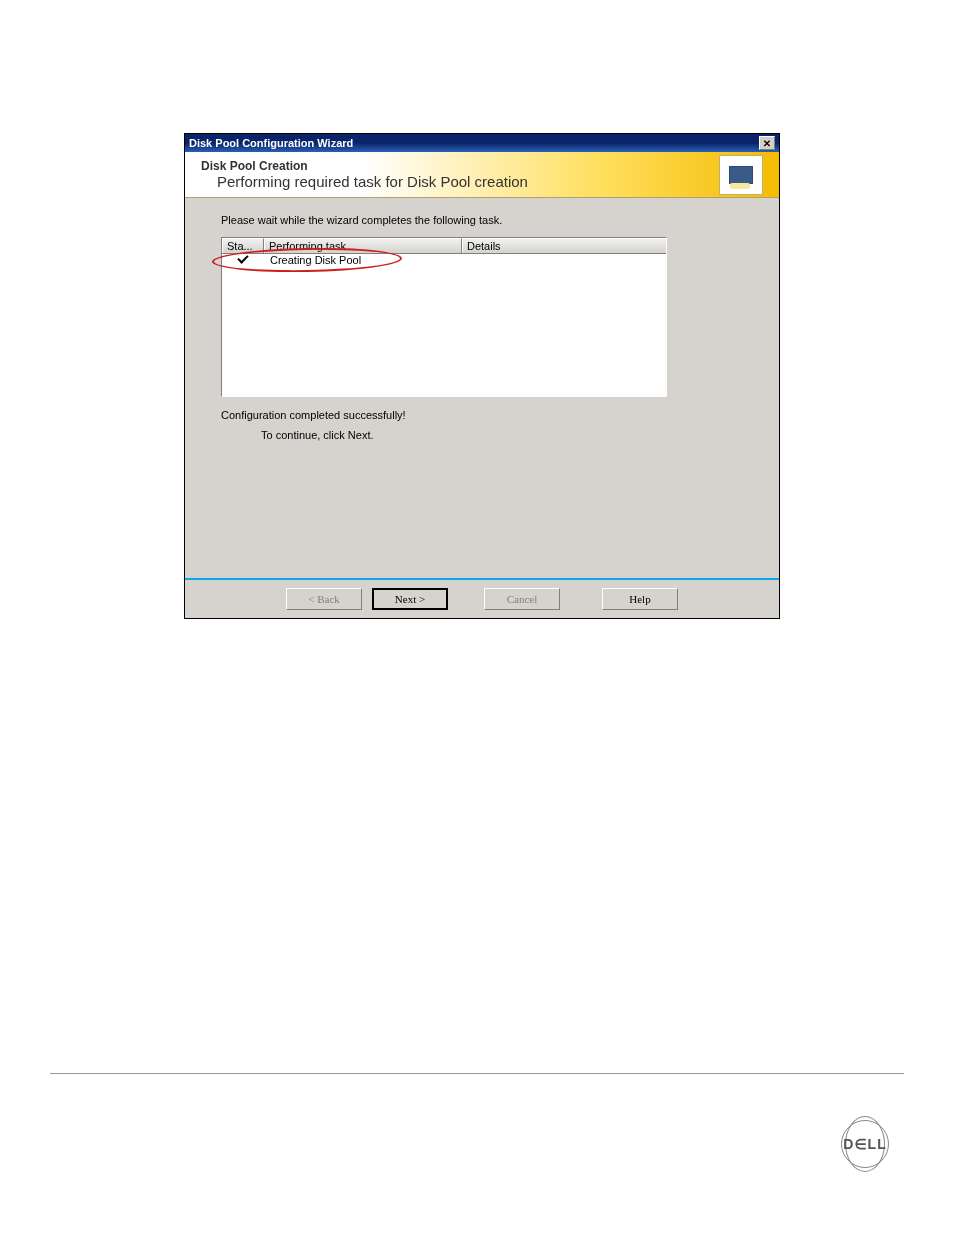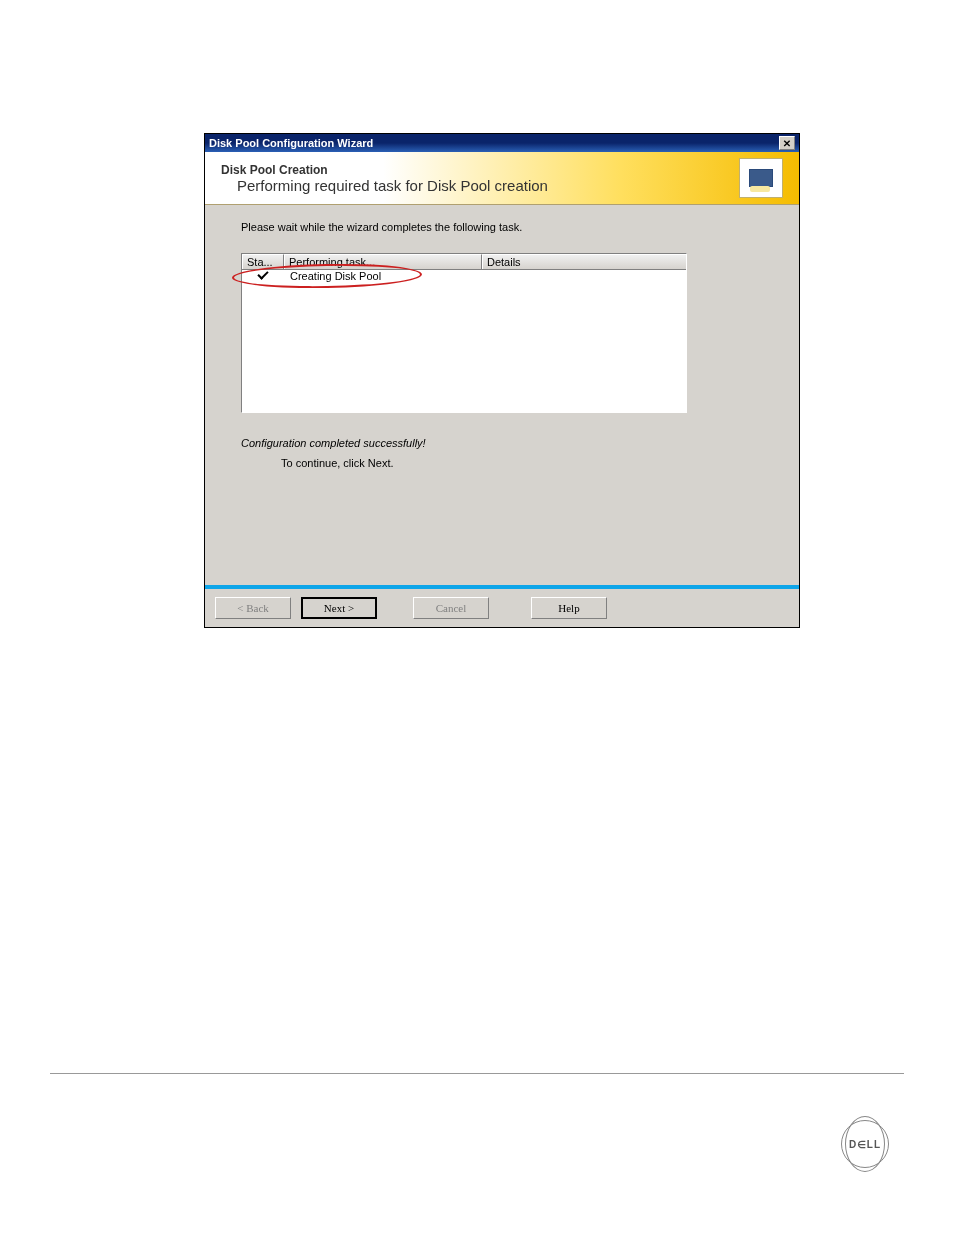--- a/index.html
+++ b/index.html
@@ -10,21 +10,21 @@
     body {
       font-family: Tahoma, Arial, sans-serif;
       font-size: 11px;
       background: #ffffff;
       width: 954px;
       height: 1235px;
       position: relative;
     }
     .wizard-window {
       position: absolute;
-      left: 204px;
+      left: 184px;
       top: 133px;
       width: 596px;
       border: 1px solid #000;
     }
     .titlebar {
       background: linear-gradient(to bottom, #0a246a 0%, #0a246a 50%, #2a5fb5 100%);
       color: #fff;
       padding: 2px 4px;
       display: flex;
       justify-content: space-between;
@@ -50,21 +50,21 @@
       font-weight: bold;
       color: #000;
       cursor: pointer;
     }
     .header-banner {
       background: linear-gradient(to right, #ffffff 0%, #ffffff 30%, #ffdf5e 70%, #f5bc00 100%);
       padding: 8px 16px;
       display: flex;
       justify-content: space-between;
       align-items: center;
-      height: 53px;
+      height: 46px;
       border-bottom: 1px solid #b0a070;
     }
     .header-text {
       display: flex;
       flex-direction: column;
     }
     .header-title {
       font-weight: bold;
       font-size: 12px;
       color: #333;
@@ -101,21 +101,21 @@
       left: 0px;
       border-radius: 2px;
     }
     .content-area {
       background: #d6d3ce;
       padding: 16px 36px 12px 36px;
       min-height: 380px;
     }
     .instruction-text {
       font-size: 11px;
-      margin-bottom: 20px;
+      margin-bottom: 11px;
     }
     .task-table-container {
       background: #fff;
       border: 1px solid #808080;
       border-right-color: #fff;
       border-bottom-color: #fff;
       width: 446px;
       height: 160px;
       position: relative;
     }
@@ -157,35 +157,34 @@
       left: -10px;
       top: -6px;
       width: 190px;
       height: 24px;
       border: 2px solid #cc2020;
       border-radius: 50%;
       pointer-events: none;
       transform: rotate(-1deg);
     }
     .status-text {
-      margin-top: 24px;
-      font-size: 11px;
-      font-style: italic;
+      margin-top: 12px;
+      font-size: 11px;
     }
     .continue-text {
       padding-left: 40px;
       font-size: 11px;
       margin-top: 8px;
     }
     .button-bar {
       background: #d6d3ce;
-      border-top: 4px solid #0ea5e9;
+      border-top: 2px solid #0ea5e9;
       padding: 8px 10px;
       display: flex;
-      justify-content: flex-start;
+      justify-content: center;
       gap: 10px;
     }
     .btn {
       width: 76px;
       height: 22px;
       background: #d6d3ce;
       border: 1px solid #808080;
       border-top-color: #fff;
       border-left-color: #fff;
       font-family: Tahoma;
@@ -228,21 +227,21 @@
     .dell-logo-inner {
       width: 40px;
       height: 56px;
       border: 1px solid #888;
       border-radius: 50%;
       display: flex;
       align-items: center;
       justify-content: center;
       font-family: Arial;
       font-weight: bold;
-      font-size: 10px;
+      font-size: 14px;
       letter-spacing: 1px;
       color: #555;
     }
     .checkmark {
       display: inline-block;
       width: 10px;
       height: 6px;
       border-left: 2px solid #000;
       border-bottom: 2px solid #000;
       transform: rotate(-45deg);

